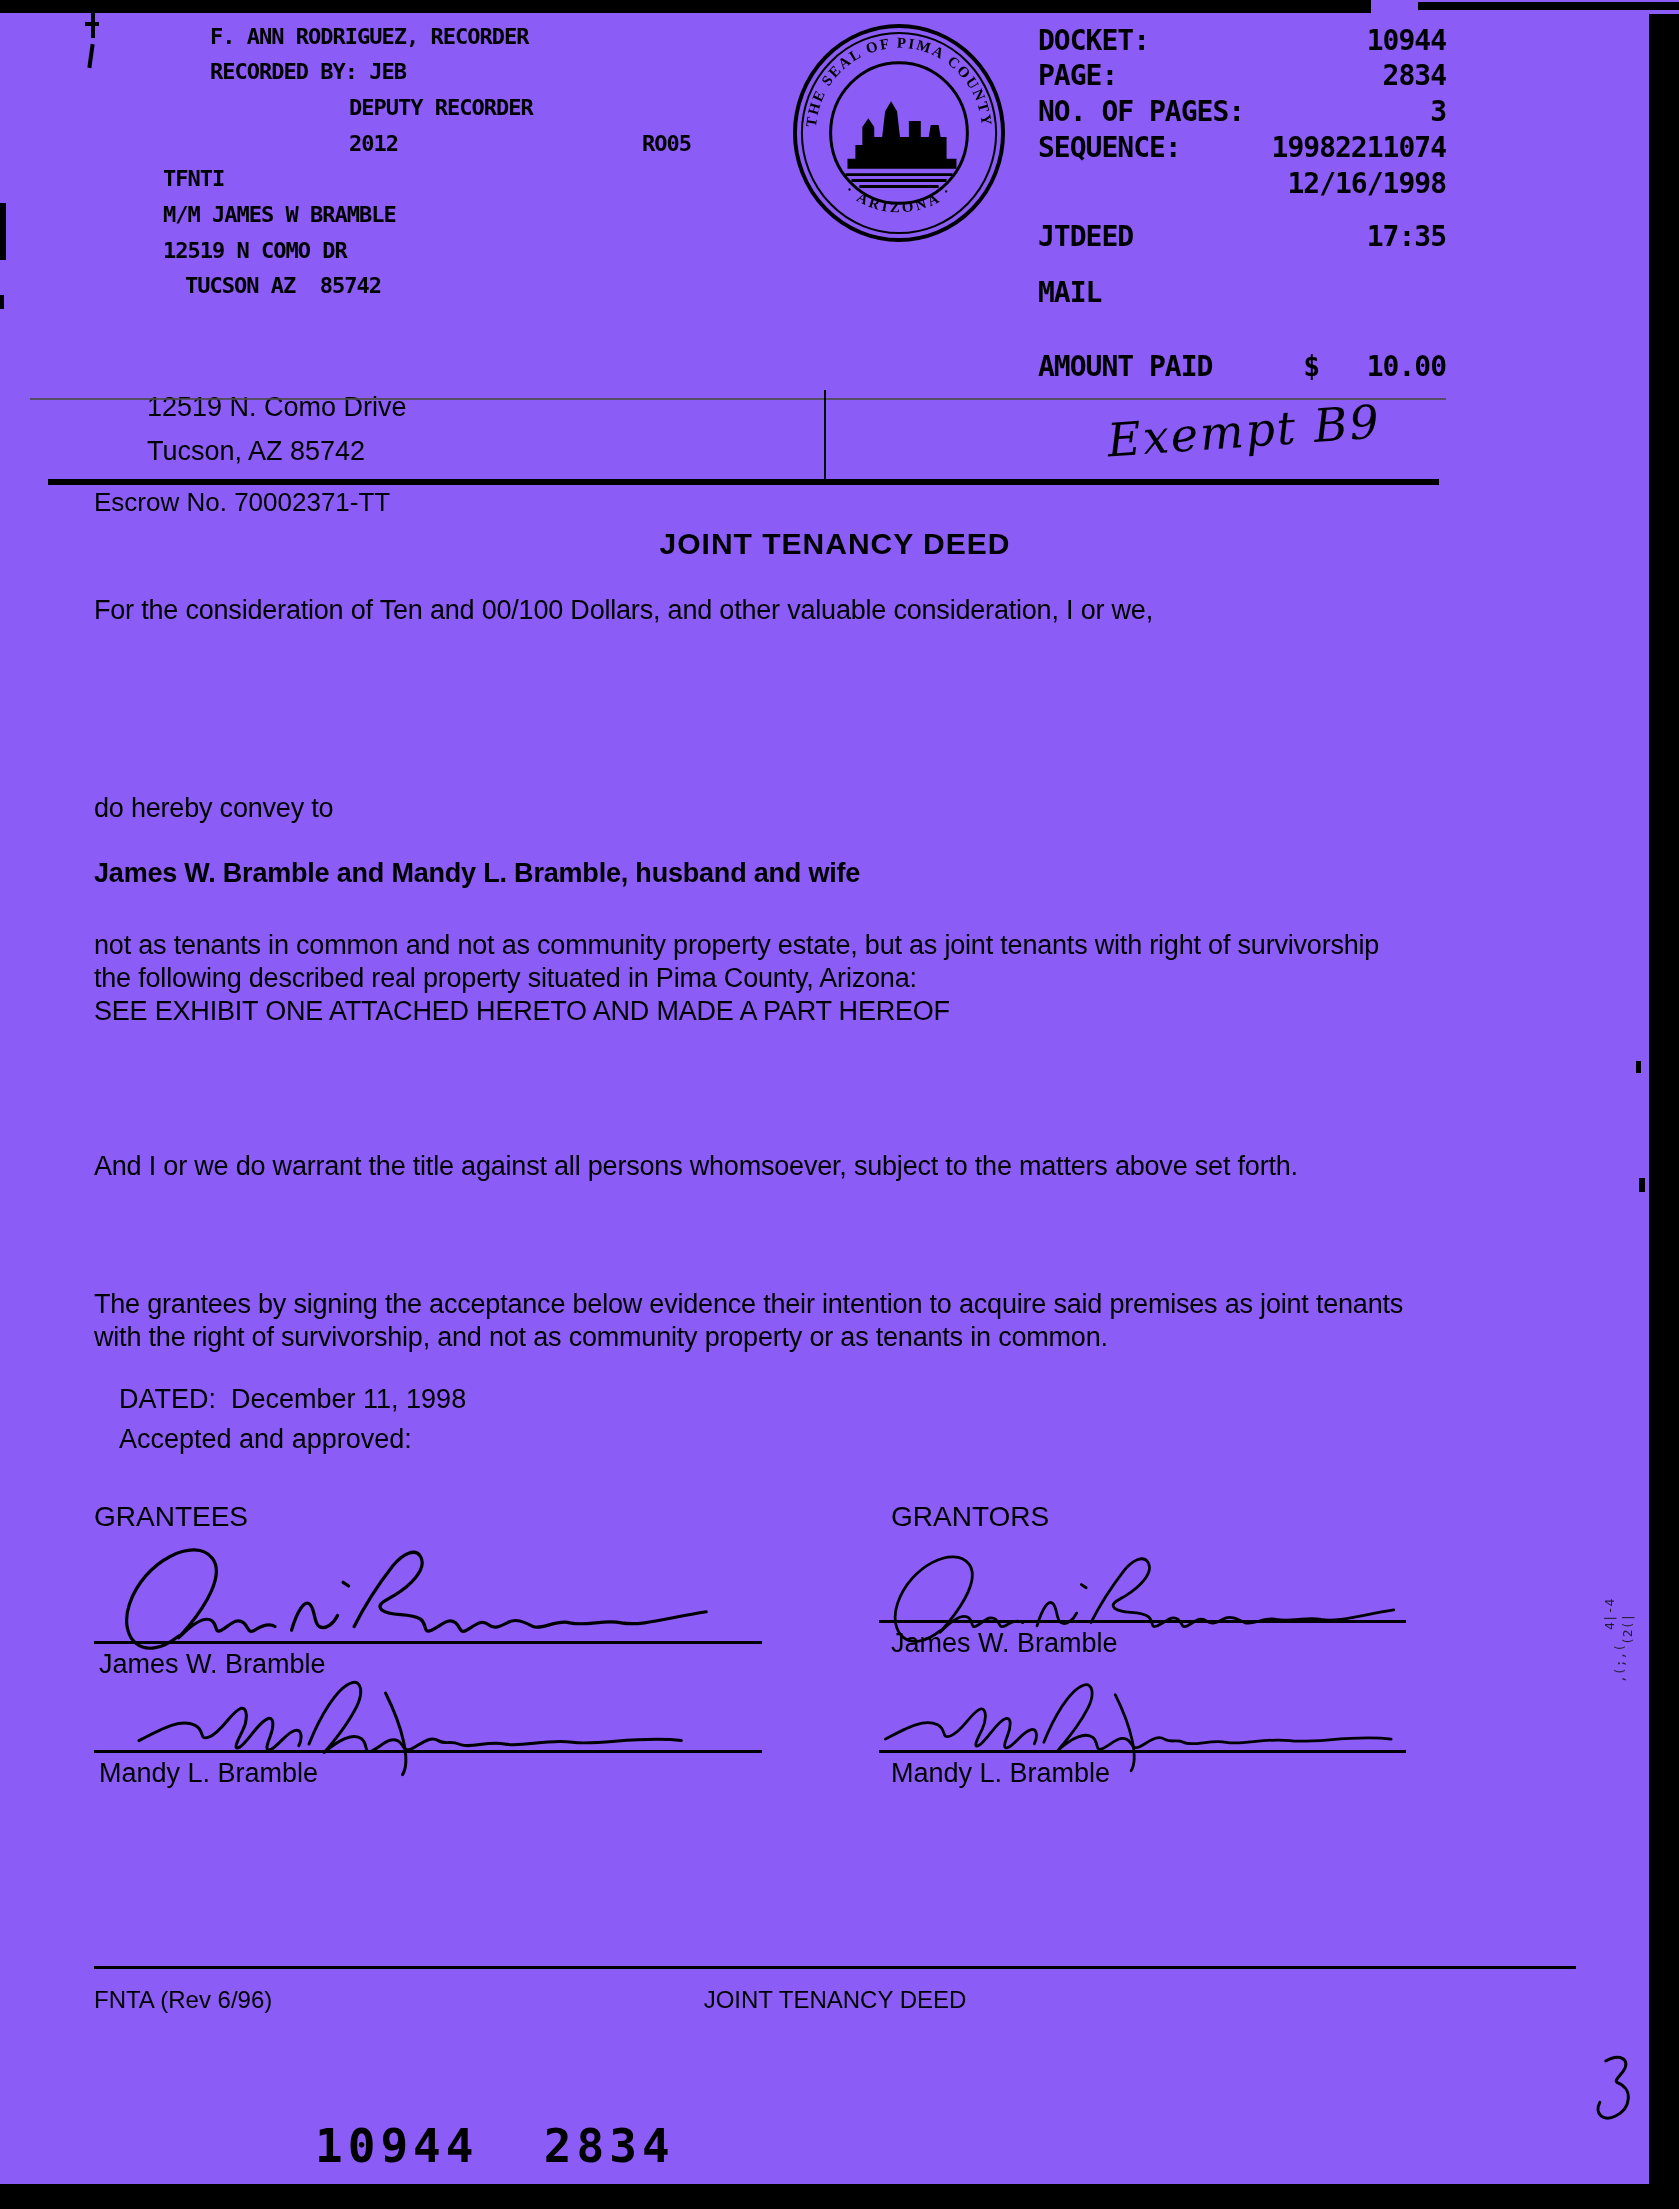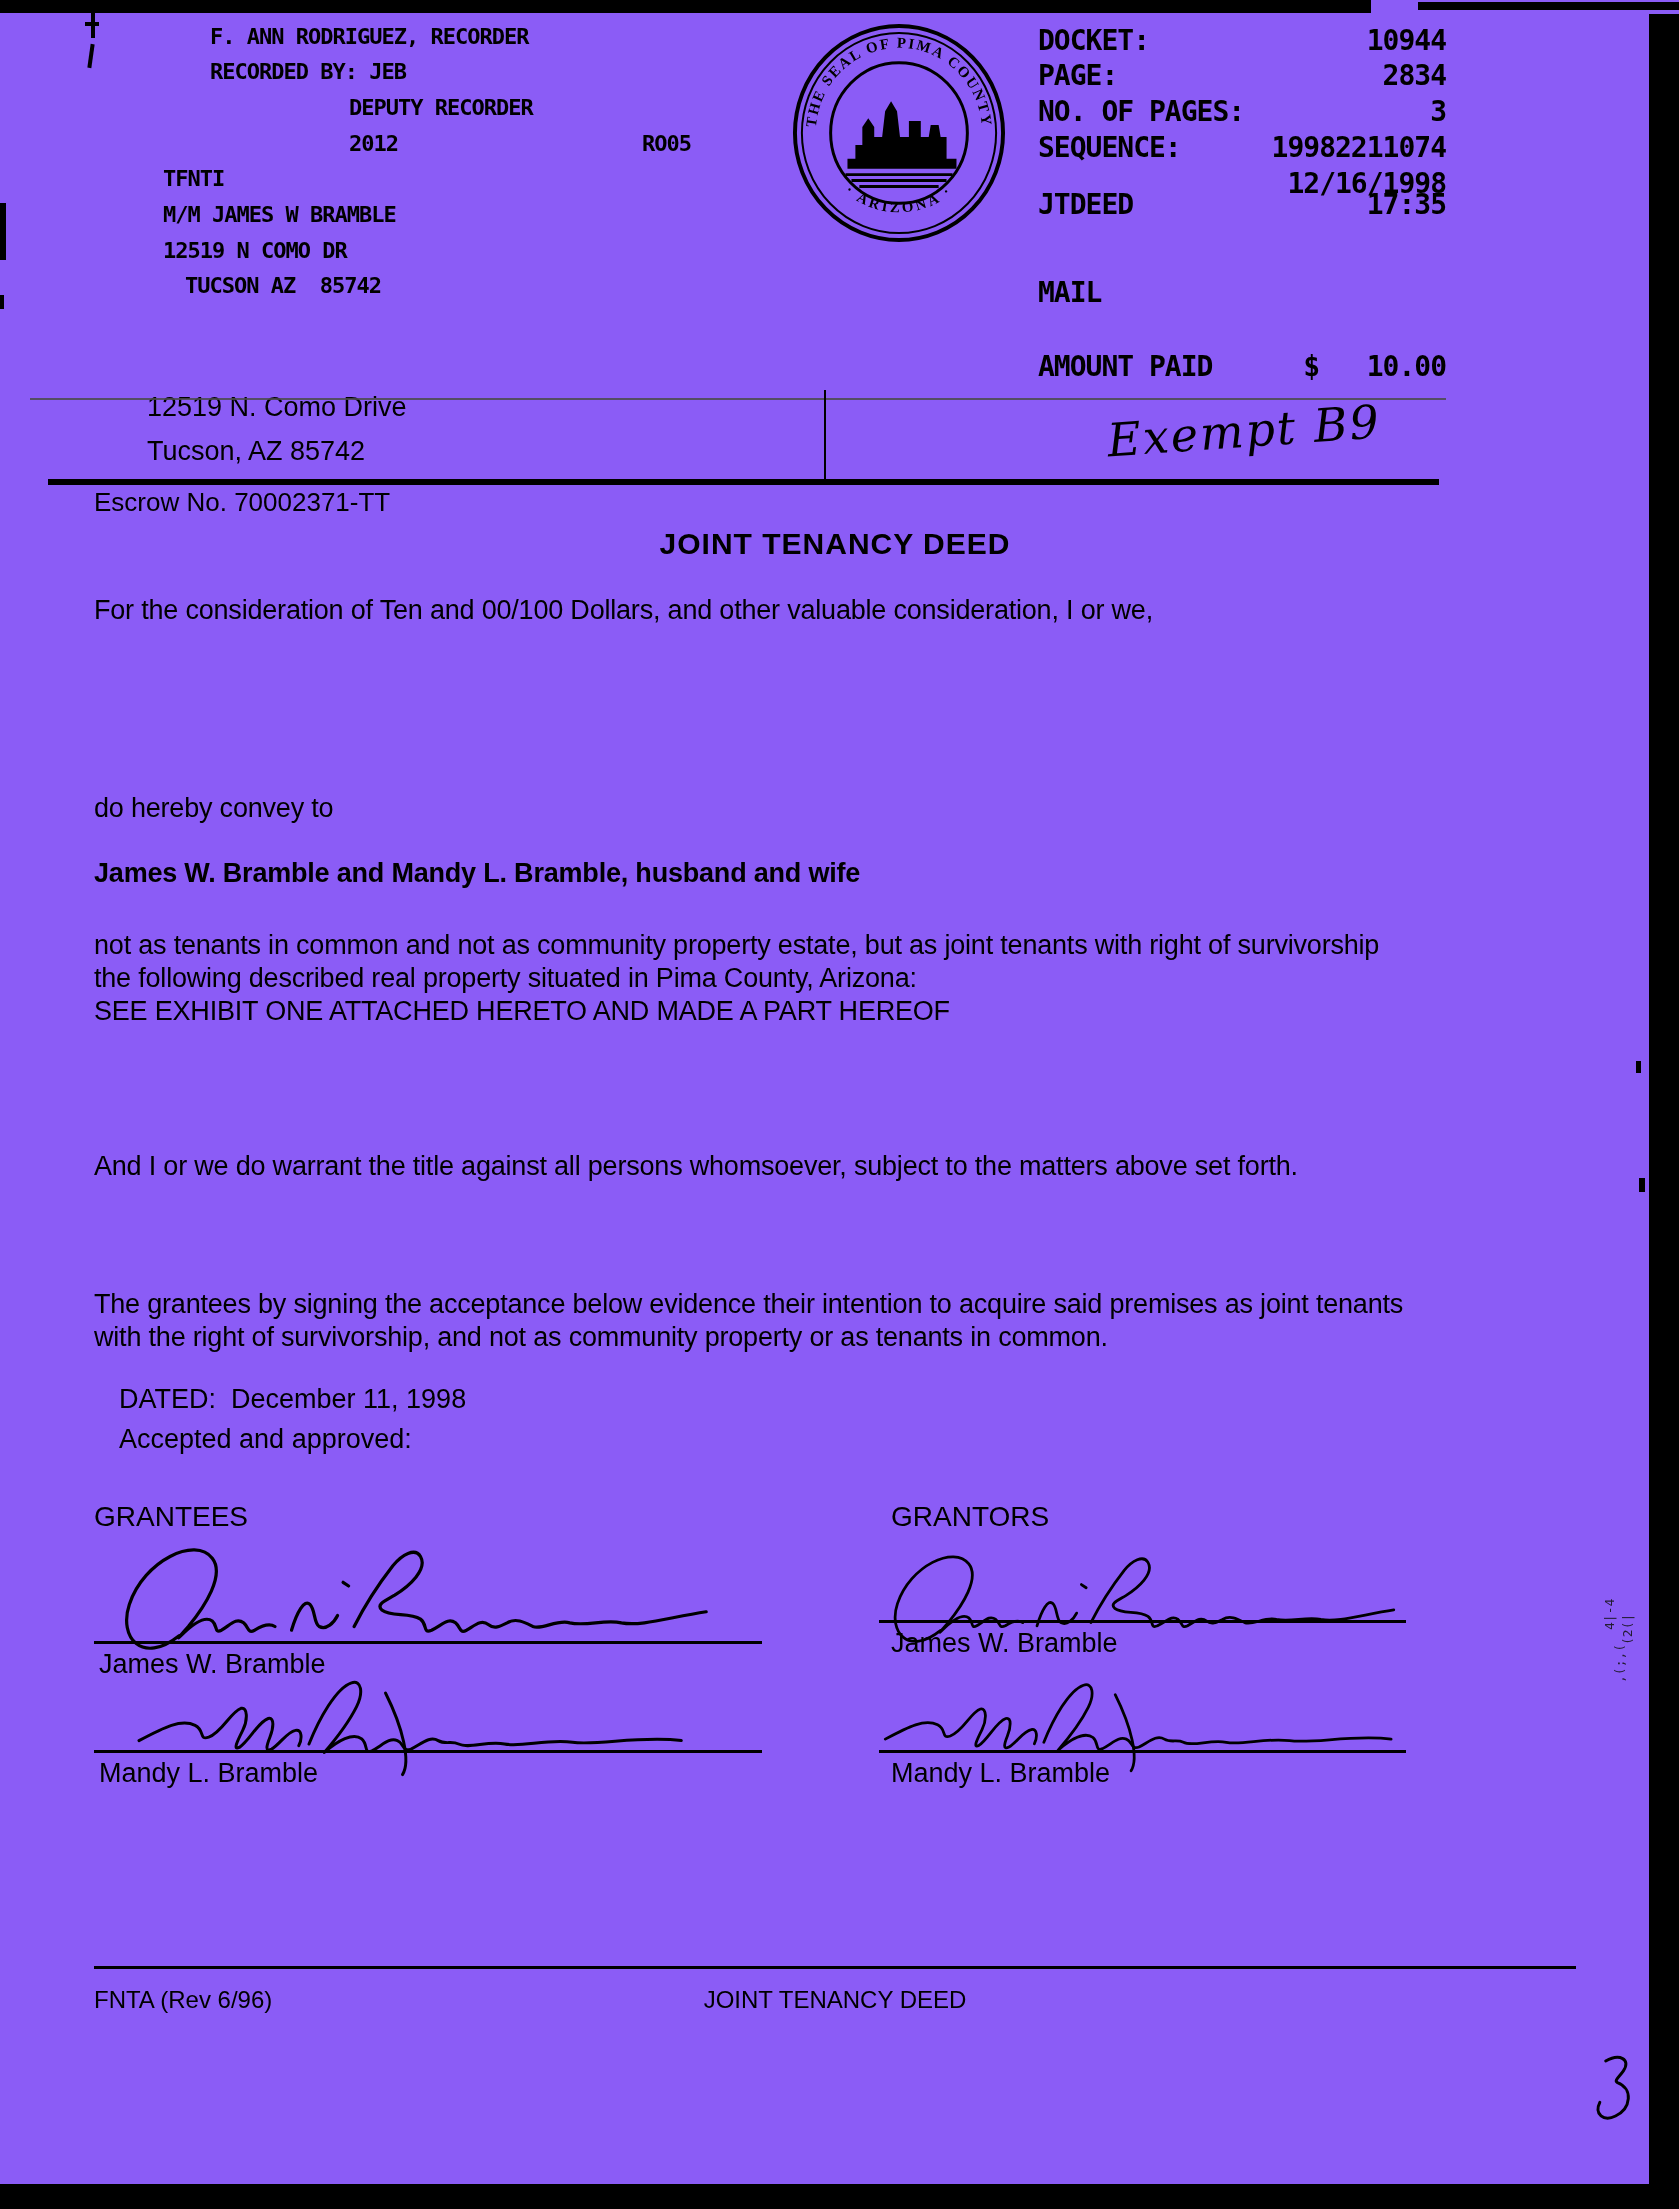--- a/index.html
+++ b/index.html
@@ -89,21 +89,21 @@
     <span>3</span>
   </div>
   <div class="abs mono hdr-right inforow" style="left:1038px;top:131px;">
     <span>SEQUENCE:</span>
     <span>19982211074</span>
   </div>
   <div class="abs mono hdr-right inforow" style="left:1038px;top:167px;">
     <span></span>
     <span>12/16/1998</span>
   </div>
-  <div class="abs mono hdr-right inforow" style="left:1038px;top:188px;">
+  <div class="abs mono hdr-right inforow" style="left:1038px;top:220px;">
     <span>JTDEED</span>
     <span>17:35</span>
   </div>
   <div class="abs mono hdr-right inforow" style="left:1038px;top:276px;">
     <span>MAIL</span>
     <span></span>
   </div>
   <div class="abs mono hdr-right inforow" style="left:1038px;top:350px;">
     <span>AMOUNT PAID</span>
     <span>$   10.00</span>
@@ -171,20 +171,21 @@
       <path d="M300,40 C320,80 330,120 320,136"></path>
     </svg>
   </div>
   <div class="abs sig-line" style="left:879px;top:1750px;width:527px;"></div>
   <div class="abs name" style="left:891px;top:1758px;">Mandy L. Bramble</div>
 
   <div class="abs rule" style="left:94px;top:1966px;width:1482px;height:3px;"></div>
   <div class="abs footer-text" style="left:94px;top:1986px;">FNTA (Rev 6/96)</div>
   <div class="abs footer-text" style="left:94px;top:1986px;width:1482px;text-align:center;">JOINT TENANCY DEED</div>
 
+  <div class="abs stamp" style="left:315px;top:2119px;">10944  2834</div>
 
   <div class="abs" style="left:1590px;top:2051px;">
     <svg width="55" height="79" viewBox="0 0 56 80" fill="none" stroke="#000" stroke-width="3" stroke-linecap="round">
       <path d="M16,10 C30,2 42,8 34,20 C30,26 24,30 28,32 C44,38 42,58 26,66 C14,72 4,64 10,52"></path>
     </svg>
   </div>
 
   <div class="abs edge-mark" style="left:1602px;top:1630px;">4|-4</div>
   <div class="abs edge-mark" style="left:1620px;top:1645px;">(2(|</div>
   <div class="abs edge-mark" style="left:1612px;top:1683px;">,(;,(</div>

